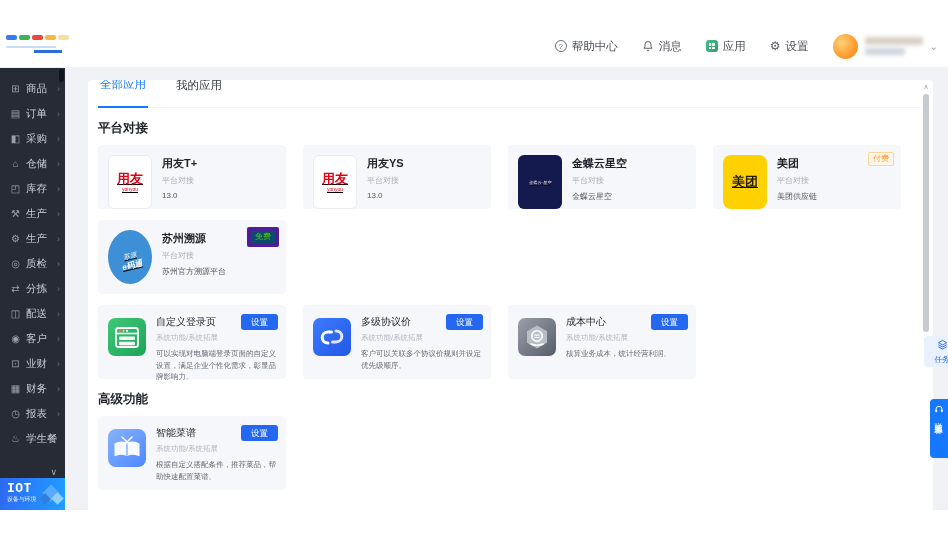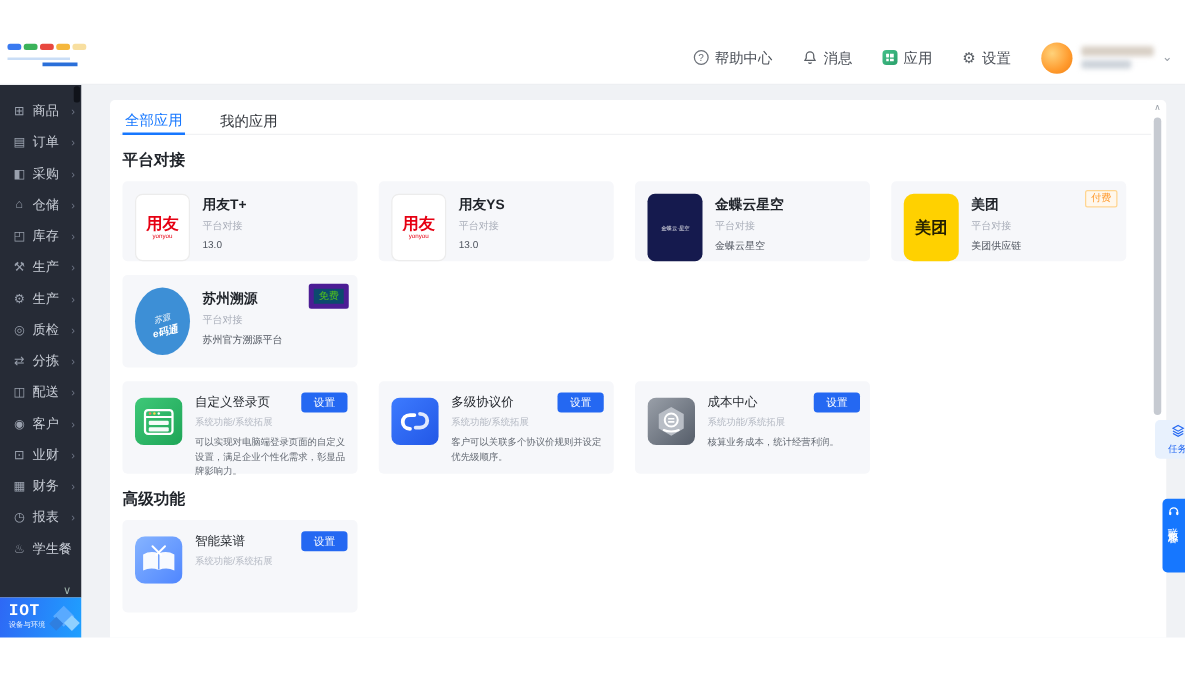--- a/index.html
+++ b/index.html
@@ -58,30 +58,30 @@
   .c2 { width:9px; height:9px; right:3px; top:16px; background:#8fd0ff; }
   .c3 { width:8px; height:8px; right:16px; top:17px; background:#2f7fe0; }
 
   
   .main { position:absolute; left:65px; top:68px; width:883px; height:442px;
     background:#f0f2f5; }
   .panel { position:absolute; left:23px; top:12px; width:845px; height:430px;
     background:#fff; border-radius:4px 4px 0 0; padding:0 12px 0 8px; overflow:hidden; }
   .tabs { height:28px; display:flex; align-items:flex-end; gap:26px;
     border-bottom:1px solid #f1f2f4; padding-left:2px; }
-  .tab { font-size:11.5px; color:#33373d; padding:0 2px 2px; cursor:pointer; }
+  .tab { font-size:11.5px; color:#33373d; padding:0 2px 14px; cursor:pointer; }
   .tab.active { color:#1677ff; border-bottom:2px solid #1677ff; margin-bottom:-1px; }
   .sec-title { font-size:12.5px; font-weight:bold; color:#1f2329; margin:12px 0 8px 2px; }
   .row { display:flex; gap:17px; margin-bottom:11px; padding-left:2px; }
 
   .pcard { width:188px; height:64px; background:#f6f7fa; border-radius:4px;
     padding:10px; display:flex; position:relative; cursor:pointer; }
   .pcard.tall { height:74px; }
   .picon { width:44px; height:54px; border-radius:6px; flex:0 0 44px; margin-right:10px;
-    display:flex; flex-direction:column; align-items:center; justify-content:center; overflow:hidden; }
+    display:flex; flex-direction:column; align-items:center; justify-content:center; overflow:hidden;text-decoration:underline; }
   .ptxt { padding-top:1px; min-width:0; }
   .ptitle { font-size:11px; font-weight:bold; color:#1f2329; white-space:nowrap; }
   .pcat { font-size:8px; color:#a8adb8; margin-top:4px; }
   .pline2 { font-size:8px; color:#4e545e; margin-top:5px; white-space:nowrap; }
   .badge { position:absolute; top:7px; right:7px; font-size:8px; padding:1px 4px;
     border-radius:2px; line-height:1.3;font-family:Liberation Serif, serif; }
   .badge.paid { color:#ff9a2e; background:#fff7ec; border:1px solid #ffd591; }
   .badge.free { color:#52c41a; background:#0c4a6e; border:4px solid #4c1d95; }
 
   .icon-yy { background:#fff; border:1px solid #ececec; }
@@ -428,20 +428,21 @@
           <line x1="19" y1="13.6" x2="19" y2="26.6" stroke="#6fa0ff" stroke-width="1.2"></line>
           <line x1="14" y1="8" x2="21" y2="15" stroke="#fff" stroke-width="1.6" stroke-linecap="round"></line>
           <line x1="24" y1="8" x2="17" y2="15" stroke="#fff" stroke-width="1.6" stroke-linecap="round"></line>
         </svg>
         <div class="fbody">
           <div class="fhead">
             <span class="ftitle">智能菜谱</span>
             <button class="fbtn">设置</button>
           </div>
           <div class="fcat">系统功能/系统拓展</div>
+          <div class="fdesc">根据自定义搭配条件，推荐菜品，帮助快速配置菜谱。</div>
         </div>
       </div>
     </div>
 
   </div>
 </div>
 
 <div class="scrollbar">
   <div class="sb-arrow">∧</div>
   <div class="sb-thumb"></div>

